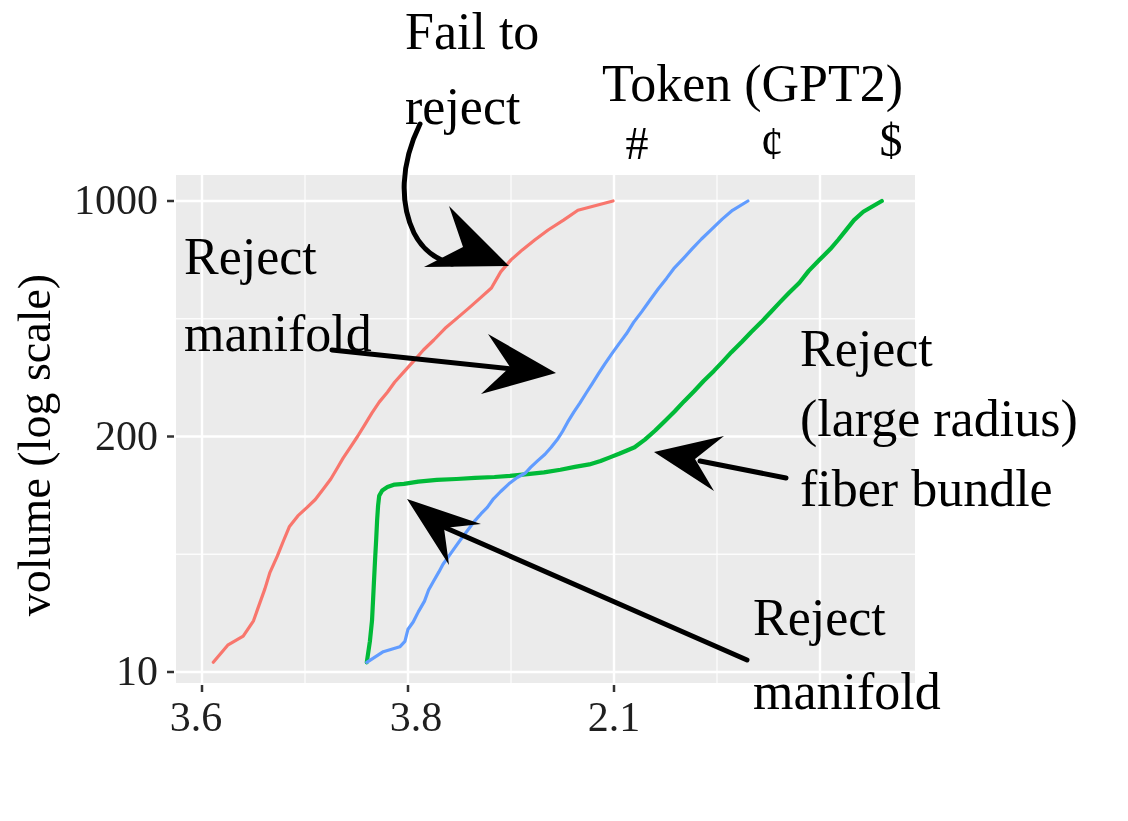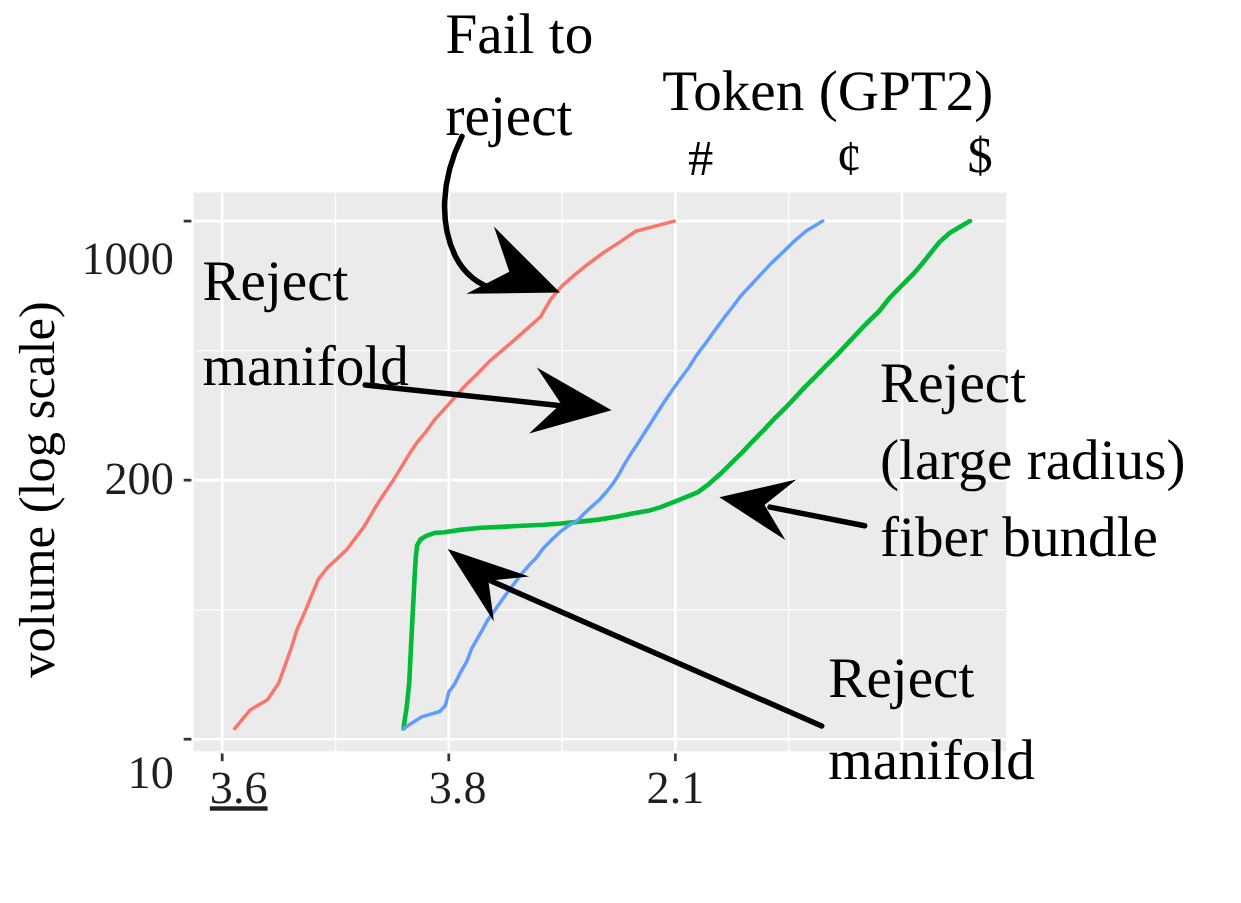--- a/index.html
+++ b/index.html
@@ -77,26 +77,26 @@
     </g>
 
     <g>
       <path d="M 747 660 L 446 528" fill="none" stroke="#000" stroke-width="5" stroke-linecap="round"></path>
       <polygon points="407,499 481,524 444,528 449,565" fill="#000"></polygon>
     </g>
   </svg>
 
   <div class="abs axis-title" style="left:34px;top:445px;transform:translate(-50%,-50%) rotate(-90deg);">volume (log scale)</div>
   <div class="abs yticks" style="top:0;height:821px;">
-    <span class="ytick ticklabel" style="top:179px;margin-top:36px;">1000</span>
+    <span class="ytick ticklabel" style="top:179px;">1000</span>
     <span class="ytick ticklabel" style="top:415px;">200</span>
-    <span class="ytick ticklabel" style="top:650px;margin-top:32px;">10</span>
+    <span class="ytick ticklabel" style="top:650px;">10</span>
   </div>
 
-  <span class="abs ticklabel xtick" style="left:217px;top:696px;text-decoration:underline;">3.6</span>
+  <span class="abs ticklabel xtick" style="left:196px;top:696px;">3.6</span>
   <span class="abs ticklabel xtick" style="left:416px;top:696px;">3.8</span>
   <span class="abs ticklabel xtick" style="left:614px;top:696px;">2.1</span>
 
   <div class="abs legend-title" style="left:602px;top:56px;">Token (GPT2)</div>
   <span class="abs legend-symbol" style="left:637px;top:120px;">#</span>
   <span class="abs legend-symbol" style="left:772px;top:120px;">¢</span>
   <span class="abs legend-symbol" style="left:891px;top:117px;">$</span>
 
   <div class="abs annot" style="left:405px;top:-6px;line-height:75px;">
     <div>Fail to</div>

